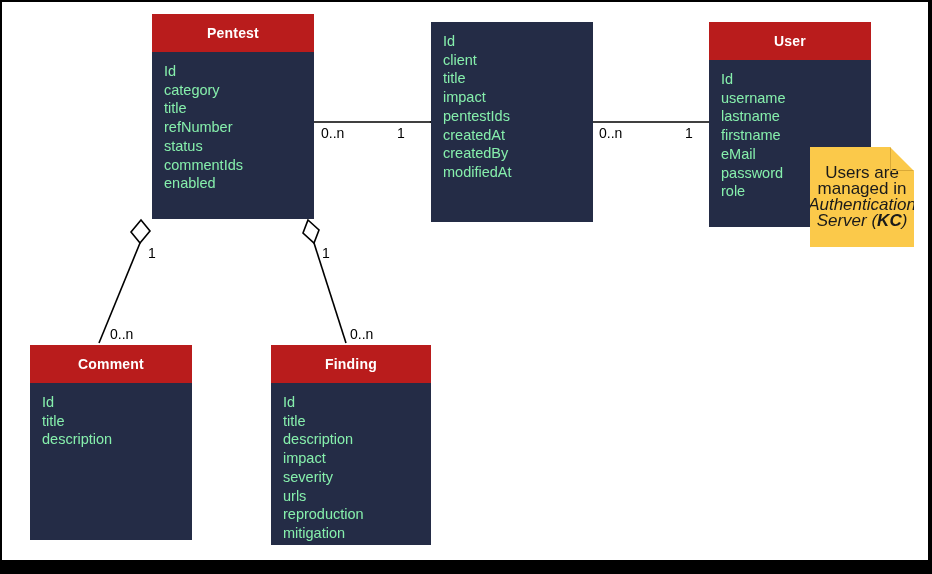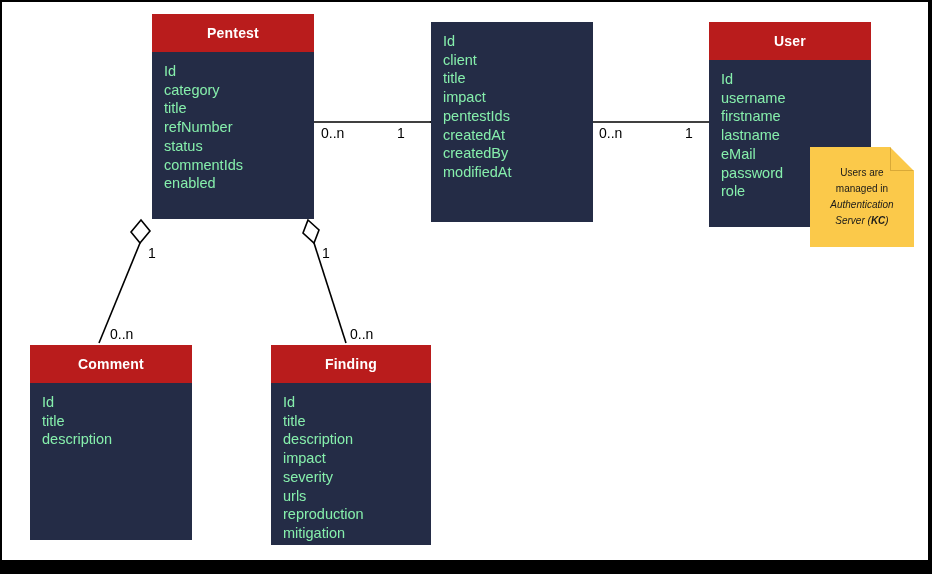--- a/index.html
+++ b/index.html
@@ -86,21 +86,21 @@
     right: 0;
     top: 0;
     width: 24px;
     height: 24px;
     border-left: 1px solid #d9a937;
     border-bottom: 1px solid #d9a937;
     background: transparent;
     box-sizing: border-box;
   }
   .note-text {
-    font-size: 10px;
+    font-size: 17px;
     line-height: 16px;
     text-align: center;
     color: #1a1a1a;
     padding: 0 8px;
   }
   .note-text em { font-style: italic; }
   .note-text b { font-weight: bold; font-style: italic; }
 </style>
 </head>
 <body>
@@ -168,22 +168,22 @@
       <div class="uml-attr">createdBy</div>
       <div class="uml-attr">modifiedAt</div>
     </div>
   </div>
 
   <div class="uml-class" style="left:707px; top:20px; width:162px; height:205px;">
     <div class="uml-header">User</div>
     <div class="uml-attrs">
       <div class="uml-attr">Id</div>
       <div class="uml-attr">username</div>
+      <div class="uml-attr">lastname</div>
       <div class="uml-attr">firstname</div>
-      <div class="uml-attr">lastname</div>
       <div class="uml-attr">eMail</div>
       <div class="uml-attr">password</div>
       <div class="uml-attr">role</div>
     </div>
   </div>
 
   <div class="uml-class" style="left:28px; top:343px; width:162px; height:195px;">
     <div class="uml-header">Comment</div>
     <div class="uml-attrs">
       <div class="uml-attr">Id</div>

